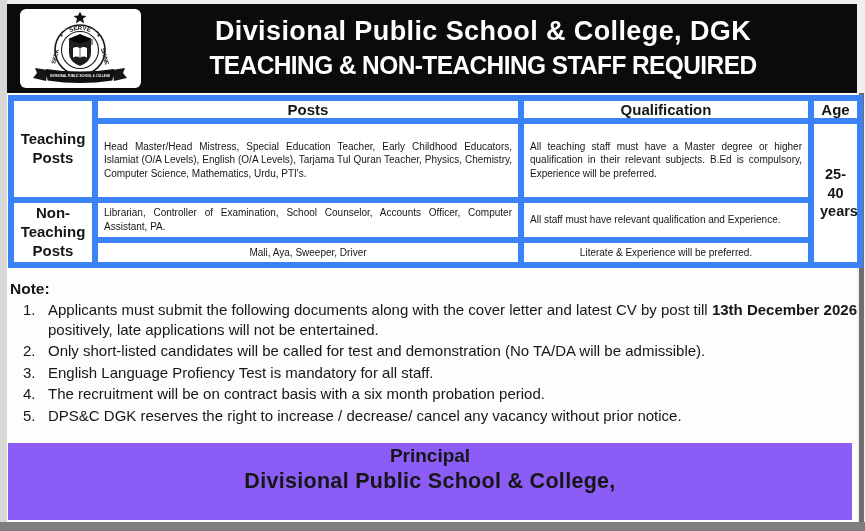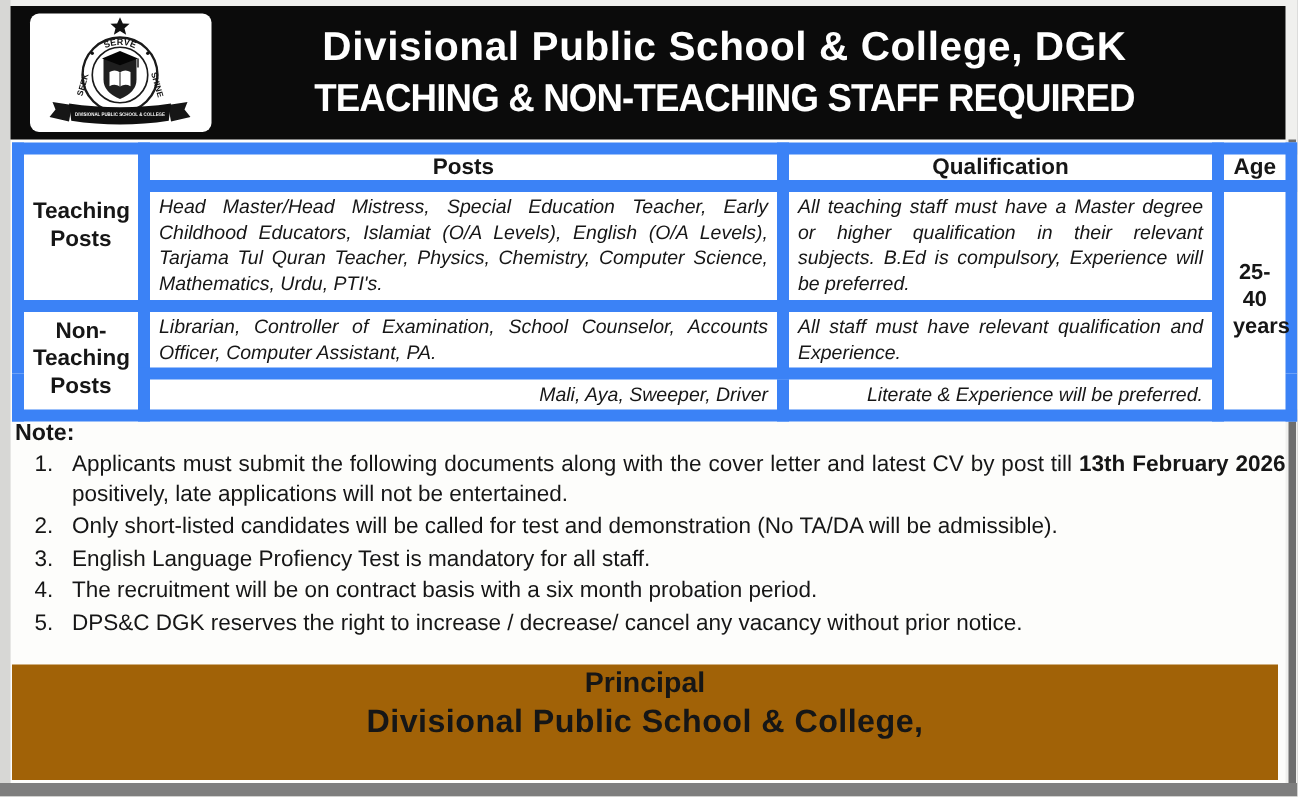--- a/index.html
+++ b/index.html
@@ -14,38 +14,38 @@
 
   .header { position:absolute; left:7px; top:4px; width:850px; height:89px; background:#0b0b0b; display:flex; align-items:center; }
   .logo-box { width:121px; height:79px; background:#ffffff; border-radius:6px; margin-left:13px; flex:none; }
   .logo-box svg { display:block; width:121px; height:79px; }
   .titles { flex:1; text-align:center; color:#ffffff; padding-right:32px; }
   .title { font-size:27px; font-weight:bold; letter-spacing:0.4px; }
   .subtitle { margin-top:3px; }
   .subtitle > span { display:inline-block; font-size:26px; font-weight:bold; letter-spacing:-0.6px; transform:scaleX(0.94); transform-origin:center; }
 
   table.ad-table { position:absolute; left:8px; top:95px; width:849px; border-collapse:collapse; table-layout:fixed; background:#fff; }
-  .ad-table th, .ad-table td { border:8px solid #3b82f6; padding:1px 6px 2px; vertical-align:middle; }
+  .ad-table th, .ad-table td { border:6px solid #3b82f6; padding:1px 6px 2px; vertical-align:middle; }
   .ad-table th { font-size:15px; font-weight:bold; text-align:center; height:21px; padding:0 4px; }
   .group-label { font-size:15px; font-weight:bold; text-align:center; line-height:1.25; }
-  .body-cell { font-size:13px; line-height:1.32; text-align:justify;font-style:italic; }
-  .body-cell.left { text-align:right; }
+  .body-cell { font-size:10px; line-height:1.32; text-align:justify; }
+  .body-cell.left { text-align:center; }
   td.tall { height:79px; }
   .age-cell { font-size:14.5px; text-align:center; line-height:1.25; padding:0 2px;font-weight:bold; }
 
   .note { position:absolute; left:10px; top:259px; width:847px; font-size:15px;margin-top:21px; }
   .note-heading { font-weight:bold; font-size:15.5px; line-height:1.2; }
   .note-item { display:flex; line-height:1.36; margin-top:1px; }
   .note-num { flex:none; width:38px; padding-left:13px; }
   .note-body { flex:1; }
   .note-text { text-align:justify; }
   .deadline { font-weight:bold; }
   .doc-grid { display:grid; grid-template-columns:382px auto; margin-left:70px; font-weight:bold; line-height:1.42; letter-spacing:-0.2px; }
 
-  .footer { position:absolute; left:8px; top:443px; width:844px; height:77px; background:#a16207; text-align:center; padding-top:2px; }
+  .footer { position:absolute; left:8px; top:443px; width:844px; height:77px; background:#8b5cf6; text-align:center; padding-top:2px; }
   .footer-signatory { font-size:19px; font-weight:bold; line-height:1.15; }
   .footer-org { font-size:21.5px; font-weight:bold; line-height:1.15; margin-top:2px; letter-spacing:0.3px; }
   .footer-address { margin-top:3px; }
   .footer-address > span { display:inline-block; font-size:17.5px; font-weight:bold; letter-spacing:-0.4px; transform:scaleX(0.95); transform-origin:center; }
 </style>
 </head>
 <body>
 
 <div class="canvas">
   <div class="paper"></div>
@@ -113,21 +113,21 @@
       </tr>
     </tbody>
   </table>
 
   <div class="note">
     <div class="note-heading">Note:</div>
 
     <div class="note-item">
       <span class="note-num">1.</span>
       <div class="note-body">
-        <div class="note-text"><span>Applicants must submit the following documents along with the cover letter and latest CV by post till </span><span class="deadline">13th February 2026</span><span> positively, late applications will not be entertained.</span></div>
+        <div class="note-text"><span>Applicants must submit the following documents along with the cover letter and latest CV by post till </span><span class="deadline">13th December 2026</span><span> positively, late applications will not be entertained.</span></div>
       </div>
     </div>
 
     <div class="note-item">
       <span class="note-num">2.</span>
       <div class="note-body note-text">Only short-listed candidates will be called for test and demonstration (No TA/DA will be admissible).</div>
     </div>
     <div class="note-item">
       <span class="note-num">3.</span>
       <div class="note-body note-text">English Language Profiency Test is mandatory for all staff.</div>

